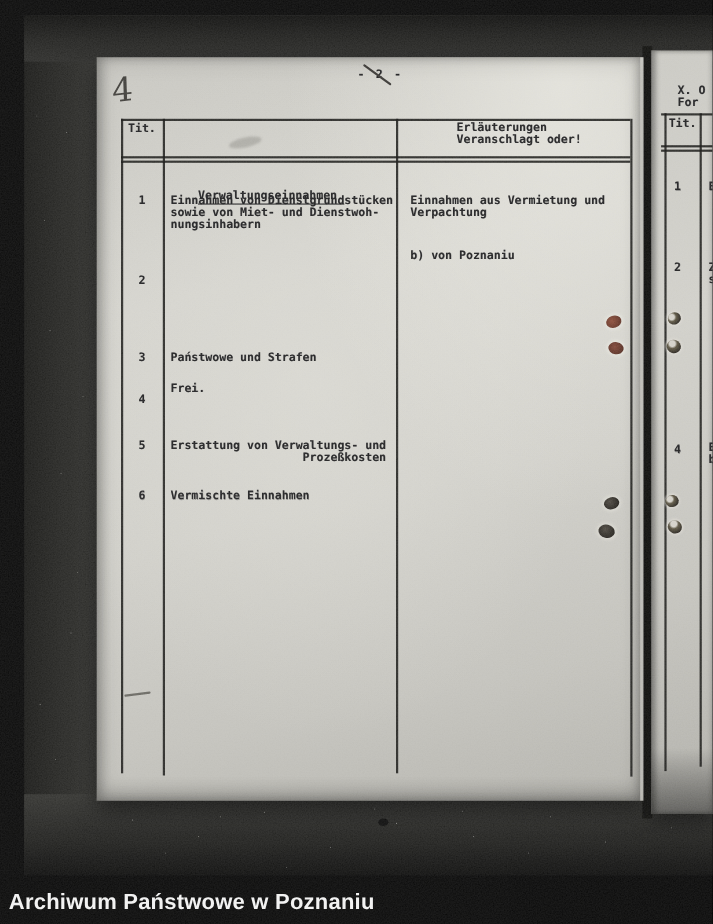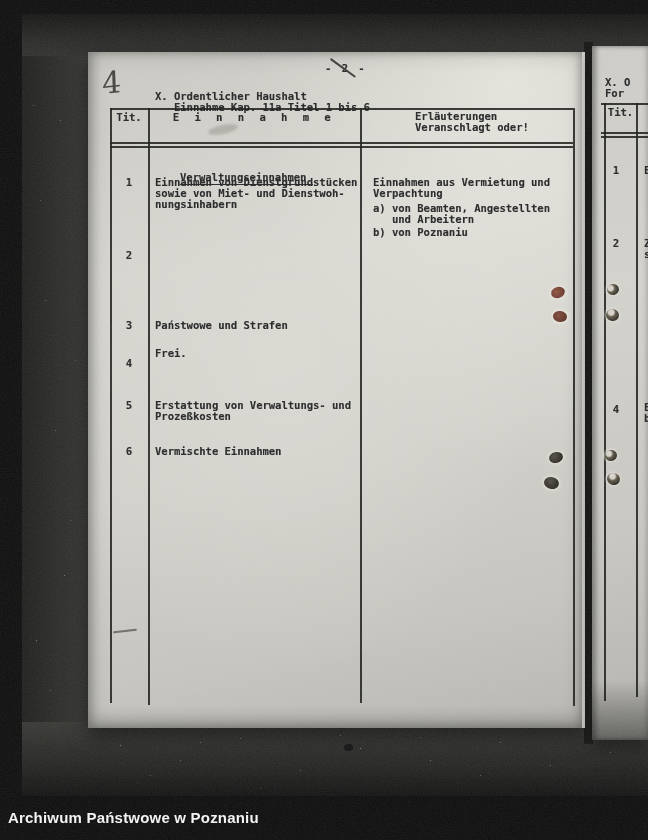--- a/index.html
+++ b/index.html
@@ -77,21 +77,21 @@
       360px 748px 0 rgba(205,205,200,.7), 430px 760px 0 rgba(195,195,190,.6),
       500px 742px 0 rgba(205,205,200,.65), 150px 775px 0 rgba(185,185,180,.5),
       90px 700px 0 rgba(195,195,190,.6), 550px 765px 0 rgba(200,200,195,.6),
       610px 752px 0 rgba(195,195,190,.55), 260px 788px 0 rgba(170,170,165,.45),
       340px 735px 0 rgba(205,205,200,.65), 480px 775px 0 rgba(190,190,185,.55),
       40px 200px 0 rgba(175,175,170,.5), 55px 430px 0 rgba(190,190,185,.55),
       64px 575px 0 rgba(200,200,195,.6), 50px 690px 0 rgba(185,185,180,.5),
       200px 742px 0 rgba(200,200,195,.6), 420px 737px 0 rgba(195,195,190,.55),
       33px 105px 0 rgba(170,170,165,.45), 75px 360px 0 rgba(180,180,175,.5);}
 
-  .caption{font-family:"Liberation Sans",sans-serif;font-weight:bold;font-size:15px;
+  .caption{font-family:"Liberation Sans",sans-serif;font-weight:bold;font-size:20px;
     color:#f1f1f1;letter-spacing:.2px;}
 
   .grain{left:0;top:0;pointer-events:none;}
 </style>
 </head>
 <body>
 
 <div class="stage">
 
   <div class="abs surface"></div>
@@ -102,77 +102,72 @@
   <div class="abs blob" style="left:344px;top:744px;"></div>
 
   <div class="abs page-main">
     <div class="abs page-right-sliver"></div>
 
     <div class="abs hand4" style="left:14px;top:16px;">4</div>
 
     <div class="abs tw" style="left:237px;top:11px;letter-spacing:2px;">- 2 -</div>
     <div class="abs slash" style="left:243px;top:6px;"></div>
 
-    <div class="abs tw" style="left:67px;top:39px;">X. Ordentlicher Haushalt
-   Einnahme Kap. 11a Titel 1 bis 6</div>
 
     <div class="abs line" style="left:22px;top:56px;width:463px;height:1.6px;"></div>
     <div class="abs line" style="left:22px;top:90px;width:463px;height:1.6px;"></div>
     <div class="abs line" style="left:22px;top:94px;width:463px;height:1.6px;"></div>
     <div class="abs line" style="left:22px;top:56px;width:1.6px;height:595px;"></div>
     <div class="abs line" style="left:60px;top:56px;width:1.6px;height:597px;"></div>
     <div class="abs line" style="left:272px;top:56px;width:1.6px;height:595px;"></div>
     <div class="abs line" style="left:485px;top:56px;width:1.6px;height:598px;"></div>
 
     <div class="abs tw ctr" style="left:22px;top:60px;width:38px;">Tit.</div>
-    <div class="abs tw ctr spread" style="left:60px;top:60px;width:212px;">E i n n a h m e</div>
     <div class="abs tw" style="left:327px;top:59px;">Erläuterungen
 Veranschlagt oder!</div>
 
     <div class="abs smudge" style="left:120px;top:73px;"></div>
 
     <div class="abs" style="left:92px;top:114px;">
       <span class="tw underl">Verwaltungseinnahmen</span>
     </div>
 
     <div class="abs tw ctr" style="left:22px;top:125px;width:38px;">1</div>
     <div class="abs tw" style="left:285px;top:125px;">Einnahmen aus Vermietung und
 Verpachtung</div>
     <div class="abs tw" style="left:67px;top:125px;">Einnahmen von Dienstgrundstücken
 sowie von Miet- und Dienstwoh-
 nungsinhabern</div>
-    <div class="abs tw" style="left:285px;top:151px;">a) von Beamten, Angestellten
-   und Arbeitern</div>
     <div class="abs tw" style="left:285px;top:175px;">b) von Poznaniu</div>
 
     <div class="abs tw ctr" style="left:22px;top:198px;width:38px;">2</div>
 
     <div class="abs tw ctr" style="left:22px;top:268px;width:38px;">3</div>
     <div class="abs tw" style="left:67px;top:268px;">Państwowe und Strafen</div>
 
     <div class="abs tw ctr" style="left:22px;top:306px;width:38px;">4</div>
     <div class="abs tw" style="left:67px;top:296px;">Frei.</div>
 
     <div class="abs tw ctr" style="left:22px;top:348px;width:38px;">5</div>
-    <div class="abs tw" style="left:67px;top:348px;">Erstattung von Verwaltungs- und
+    <div class="abs tw" style="left:67px;top:348px;text-align:right;">Erstattung von Verwaltungs- und
 Prozeßkosten</div>
 
     <div class="abs tw ctr" style="left:22px;top:394px;width:38px;">6</div>
     <div class="abs tw" style="left:67px;top:394px;">Vermischte Einnahmen</div>
 
     <div class="abs pencil-dash" style="left:25px;top:578px;"></div>
 
     <div class="abs hole rust1" style="left:463px;top:235px;width:14px;height:11px;transform:rotate(-18deg);"></div>
     <div class="abs hole rust2" style="left:465px;top:259px;width:14px;height:11px;transform:rotate(8deg);"></div>
     <div class="abs hole dark" style="left:461px;top:400px;width:14px;height:11px;transform:rotate(-14deg);"></div>
     <div class="abs hole dark" style="left:456px;top:425px;width:15px;height:12px;transform:rotate(12deg);"></div>
   </div>
 
   <div class="abs page-strip">
-    <div class="abs tw" style="left:13px;top:31px;">X. O
+    <div class="abs tw" style="left:24px;top:31px;">X. O
 For</div>
 
     <div class="abs line" style="left:9px;top:57px;width:47px;height:1.6px;"></div>
     <div class="abs line" style="left:9px;top:86px;width:47px;height:1.6px;"></div>
     <div class="abs line" style="left:9px;top:90px;width:47px;height:1.6px;"></div>
     <div class="abs line" style="left:12px;top:57px;width:1.6px;height:598px;"></div>
     <div class="abs line" style="left:44px;top:57px;width:1.6px;height:594px;"></div>
 
     <div class="abs tw ctr" style="left:12px;top:61px;width:33px;">Tit.</div>
 

